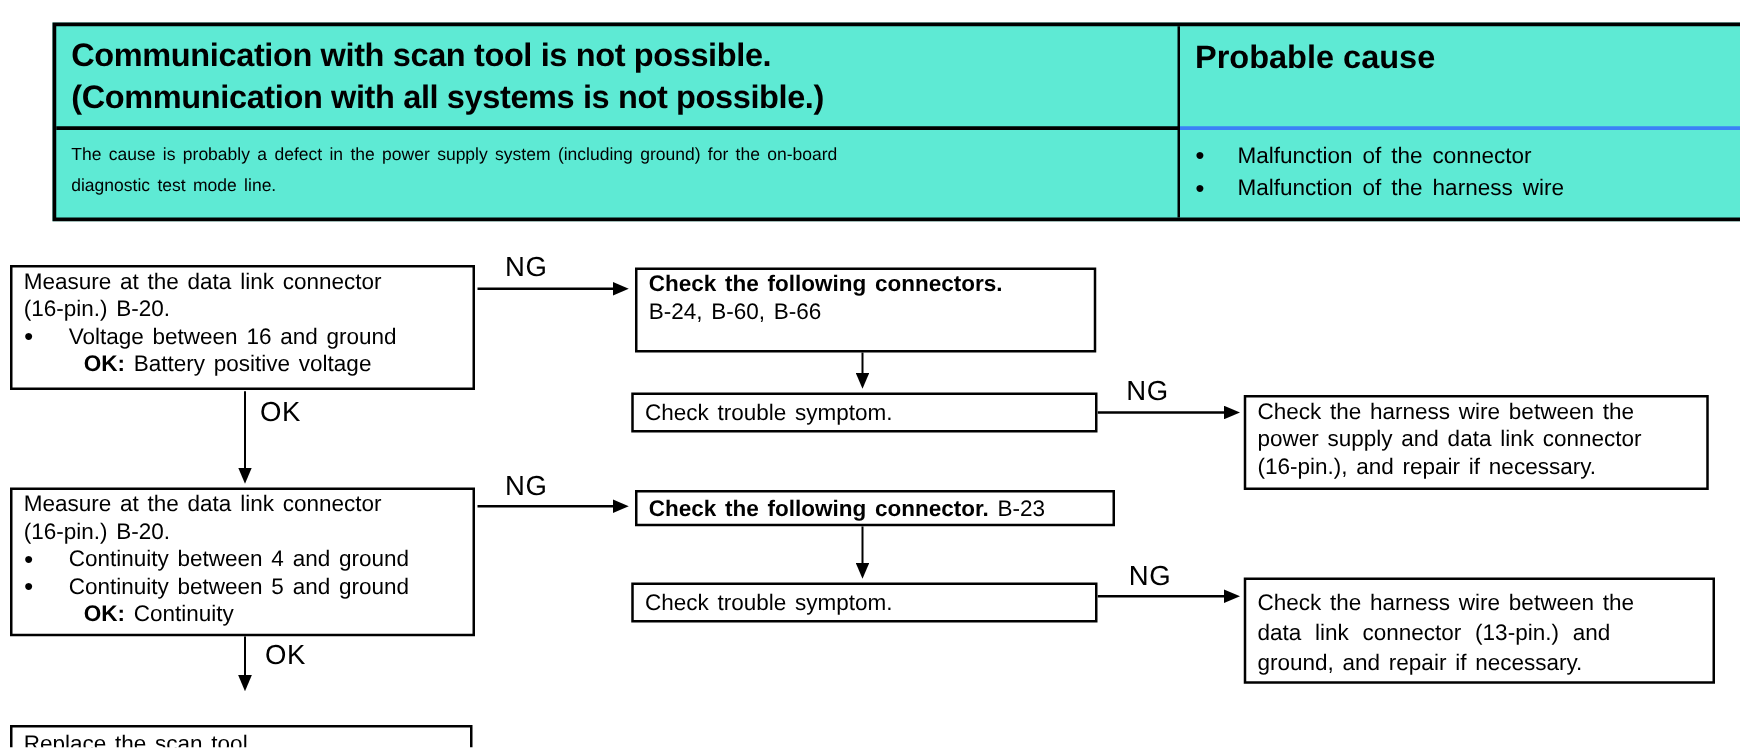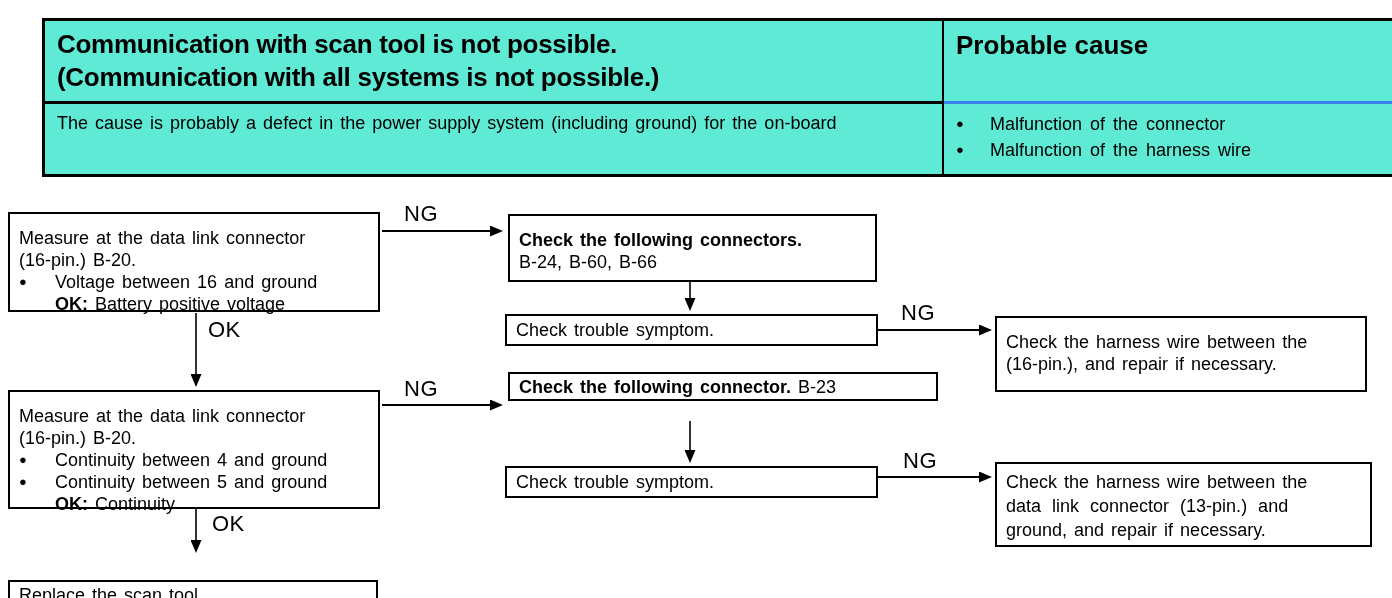--- a/index.html
+++ b/index.html
@@ -22,57 +22,58 @@
     border-right:2px solid #000; border-bottom:3px solid #000;
     font-weight:bold; font-size:26px; line-height:33px; padding-top:7px;
     letter-spacing:-0.3px;
   }
   .cell-pc {
     border-bottom:3px solid #3b82f6;
     font-weight:bold; font-size:26px; padding-top:9px;
   }
   .cell-desc {
     border-right:2px solid #000;
-    font-size:18px; line-height:25px; padding-top:7px; word-spacing:2px;
+    font-size:14px; line-height:25px; padding-top:7px; word-spacing:2px;
   }
   .cell-causes { font-size:18px; line-height:26px; padding-top:7px; word-spacing:3px; }
 
   .brow { display:flex; align-items:flex-start; }
   .dot { width:10px; flex:0 0 10px; font-size:13px; line-height:26px; margin-right:24px; }
 
   
   .box {
     position:absolute; box-sizing:border-box; background:#fff;
     border:2px solid #000; font-size:18px; line-height:22px;
-    padding:13px 9px; word-spacing:2px;
+    padding:0 9px; word-spacing:2px;
   }
   .box .bline { display:block; }
   .bold { font-weight:bold; }
   .box .brow .dot { line-height:22px; margin-right:26px; }
-  .okline { margin-left:36px; }
+  .okline { margin-left:48px; }
 
   .lbl { position:absolute; font-size:22px; line-height:24px; letter-spacing:0.5px; }
 
   .arrows { position:absolute; left:0; top:0; width:1392px; height:598px; pointer-events:none; }
 </style>
 </head>
 <body>
 
 <div class="page">
 
   <div class="header-table">
     <div class="cell cell-title">
       <span class="bline" style="display:block">Communication with scan tool is not possible.</span>
       <span class="bline" style="display:block">(Communication with all systems is not possible.)</span>
     </div>
     <div class="cell cell-pc">
       <span>Probable cause</span>
     </div>
     <div class="cell cell-desc">
       <span style="display:block">The cause is probably a defect in the power supply system (including ground) for the on-board</span>
+      <span style="display:block">diagnostic test mode line.</span>
     </div>
     <div class="cell cell-causes">
       <div class="brow">
         <span class="dot">●</span>
         <span>Malfunction of the connector</span>
       </div>
       <div class="brow">
         <span class="dot">●</span>
         <span>Malfunction of the harness wire</span>
       </div>
@@ -119,41 +120,42 @@
     <span class="bline bold">Check the following connectors.</span>
     <span class="bline">B-24, B-60, B-66</span>
   </div>
 
   <div class="box" style="left:505px; top:314px; width:373px; height:32px; padding-top:3px;">
     <span>Check trouble symptom.</span>
   </div>
 
   <div class="box" style="left:995px; top:316px; width:372px; height:76px;">
     <span class="bline">Check the harness wire between the</span>
+    <span class="bline">power supply and data link connector</span>
     <span class="bline">(16-pin.), and repair if necessary.</span>
   </div>
 
   <div class="box" style="left:8px; top:390px; width:372px; height:119px;">
     <span class="bline">Measure at the data link connector</span>
     <span class="bline">(16-pin.) B-20.</span>
     <div class="brow">
       <span class="dot">●</span>
       <span>Continuity between 4 and ground</span>
     </div>
     <div class="brow">
       <span class="dot">●</span>
       <span>Continuity between 5 and ground</span>
     </div>
     <div class="okline">
       <span class="bold">OK:</span>
       <span>Continuity</span>
     </div>
   </div>
 
-  <div class="box" style="left:508px; top:372px; width:430px; height:29px; padding-top:2px;">
+  <div class="box" style="left:508px; top:392px; width:384px; height:29px; padding-top:2px;">
     <span class="bold">Check the following connector.</span>
     <span>B-23</span>
   </div>
 
   <div class="box" style="left:505px; top:466px; width:373px; height:32px; padding-top:3px;">
     <span>Check trouble symptom.</span>
   </div>
 
   <div class="box" style="left:995px; top:462px; width:377px; height:85px; padding-top:6px; line-height:24px;">
     <span class="bline">Check the harness wire between the</span>

